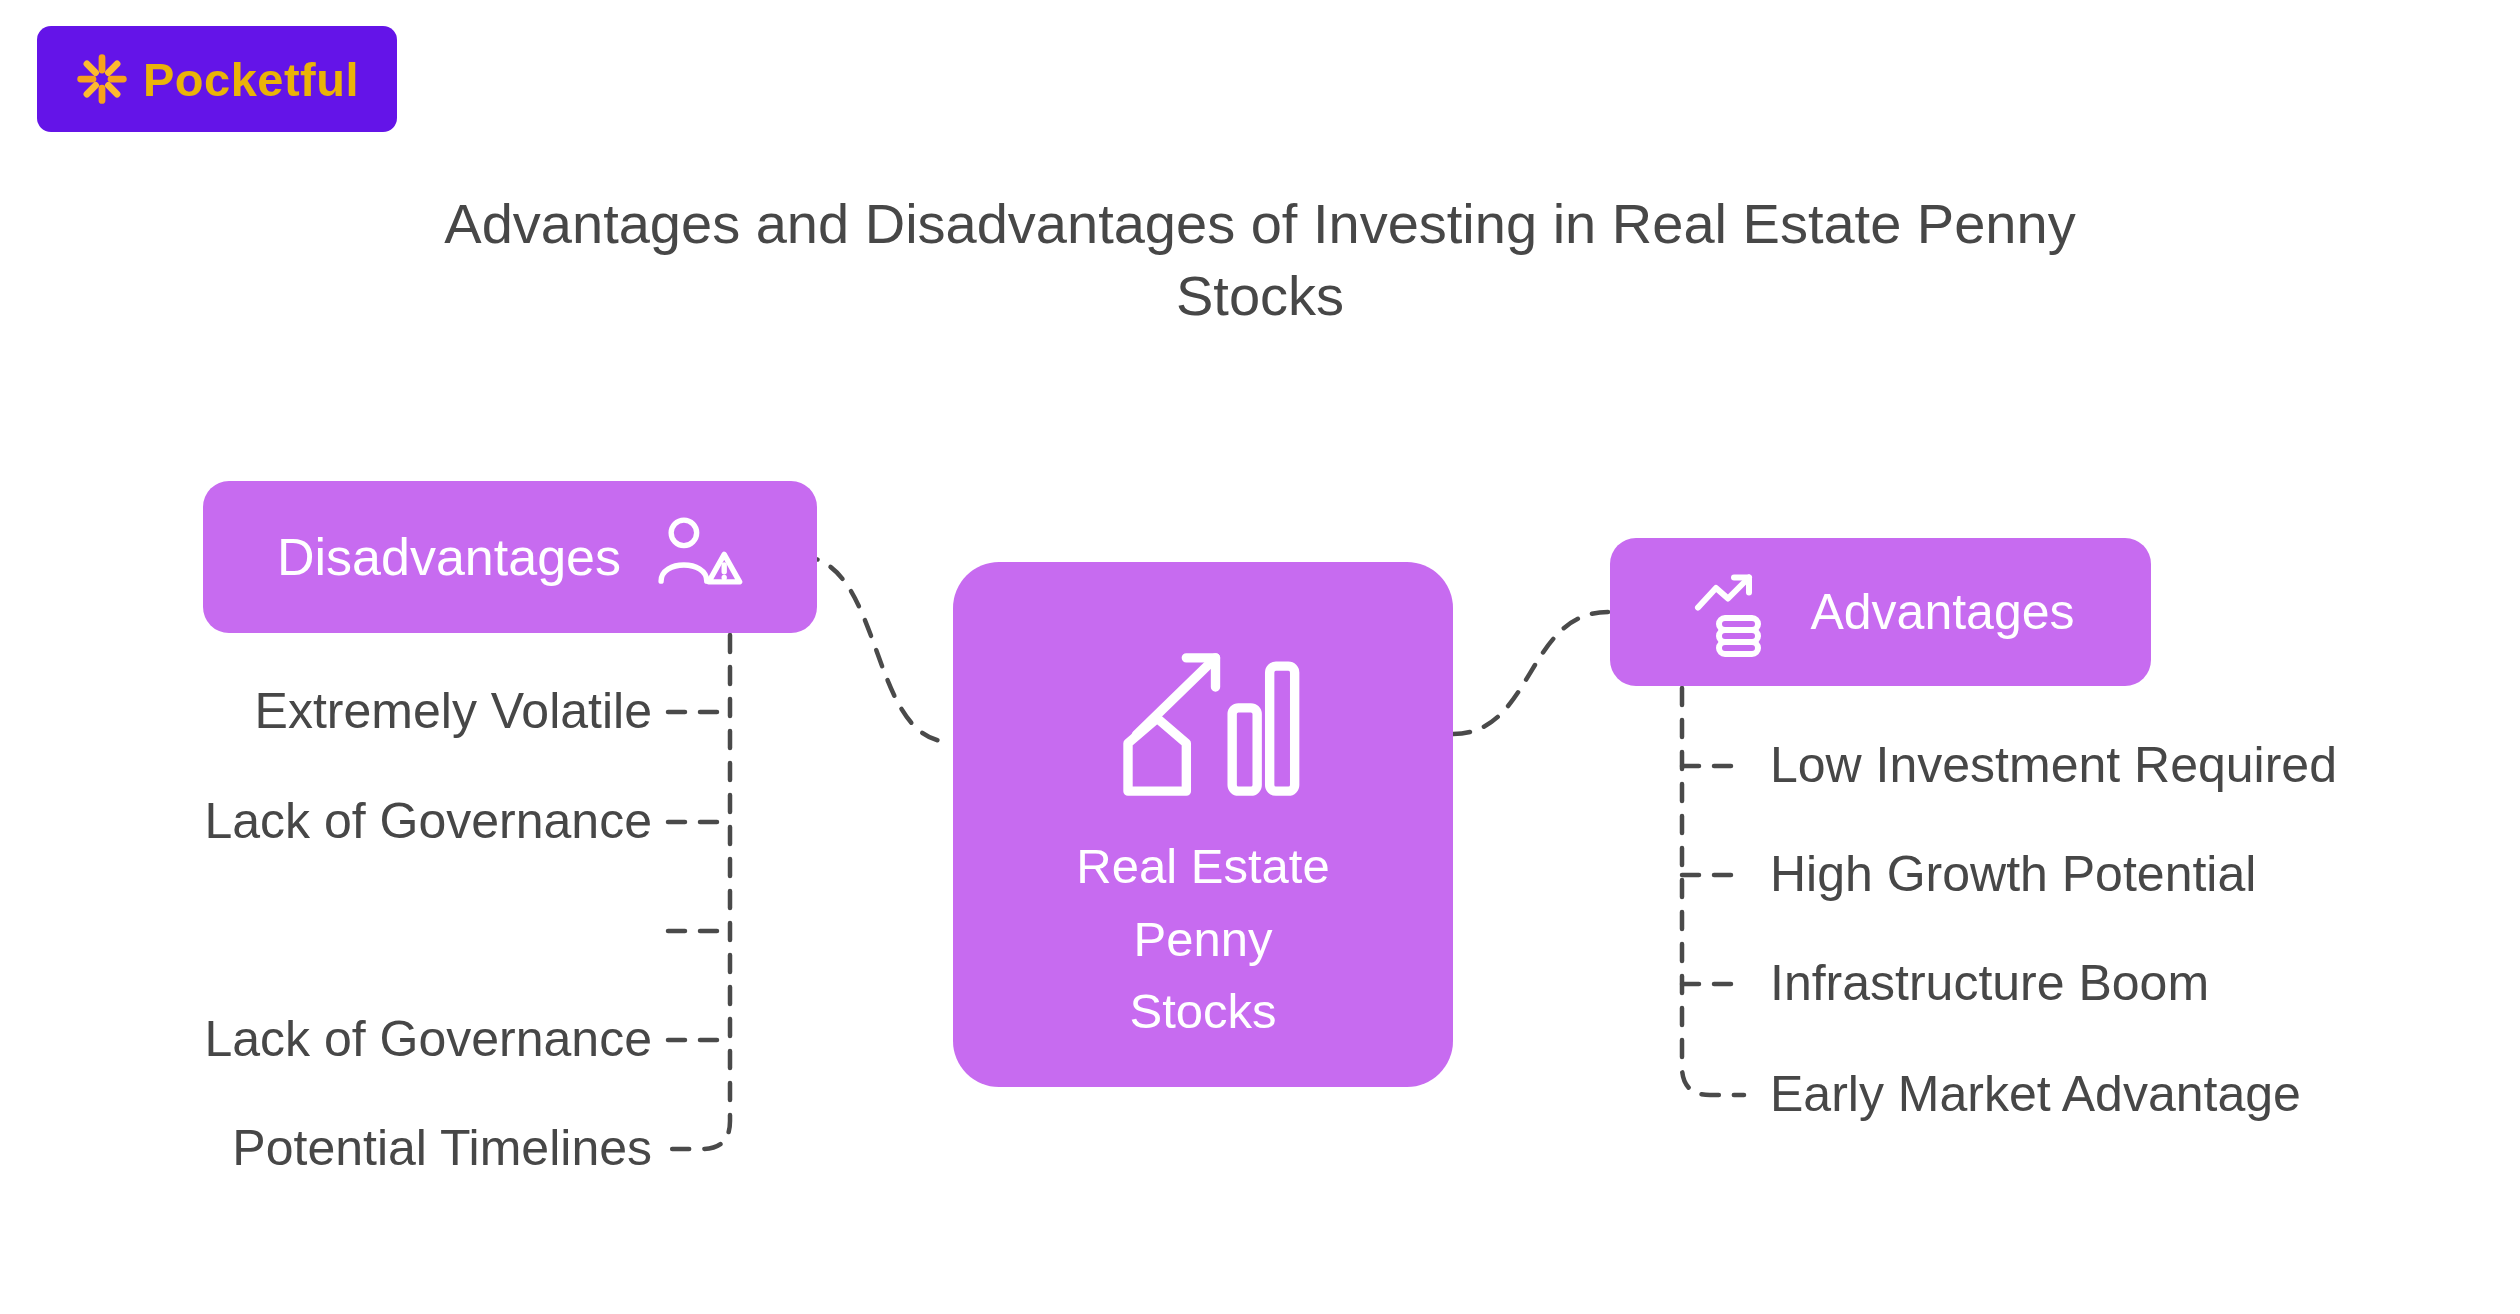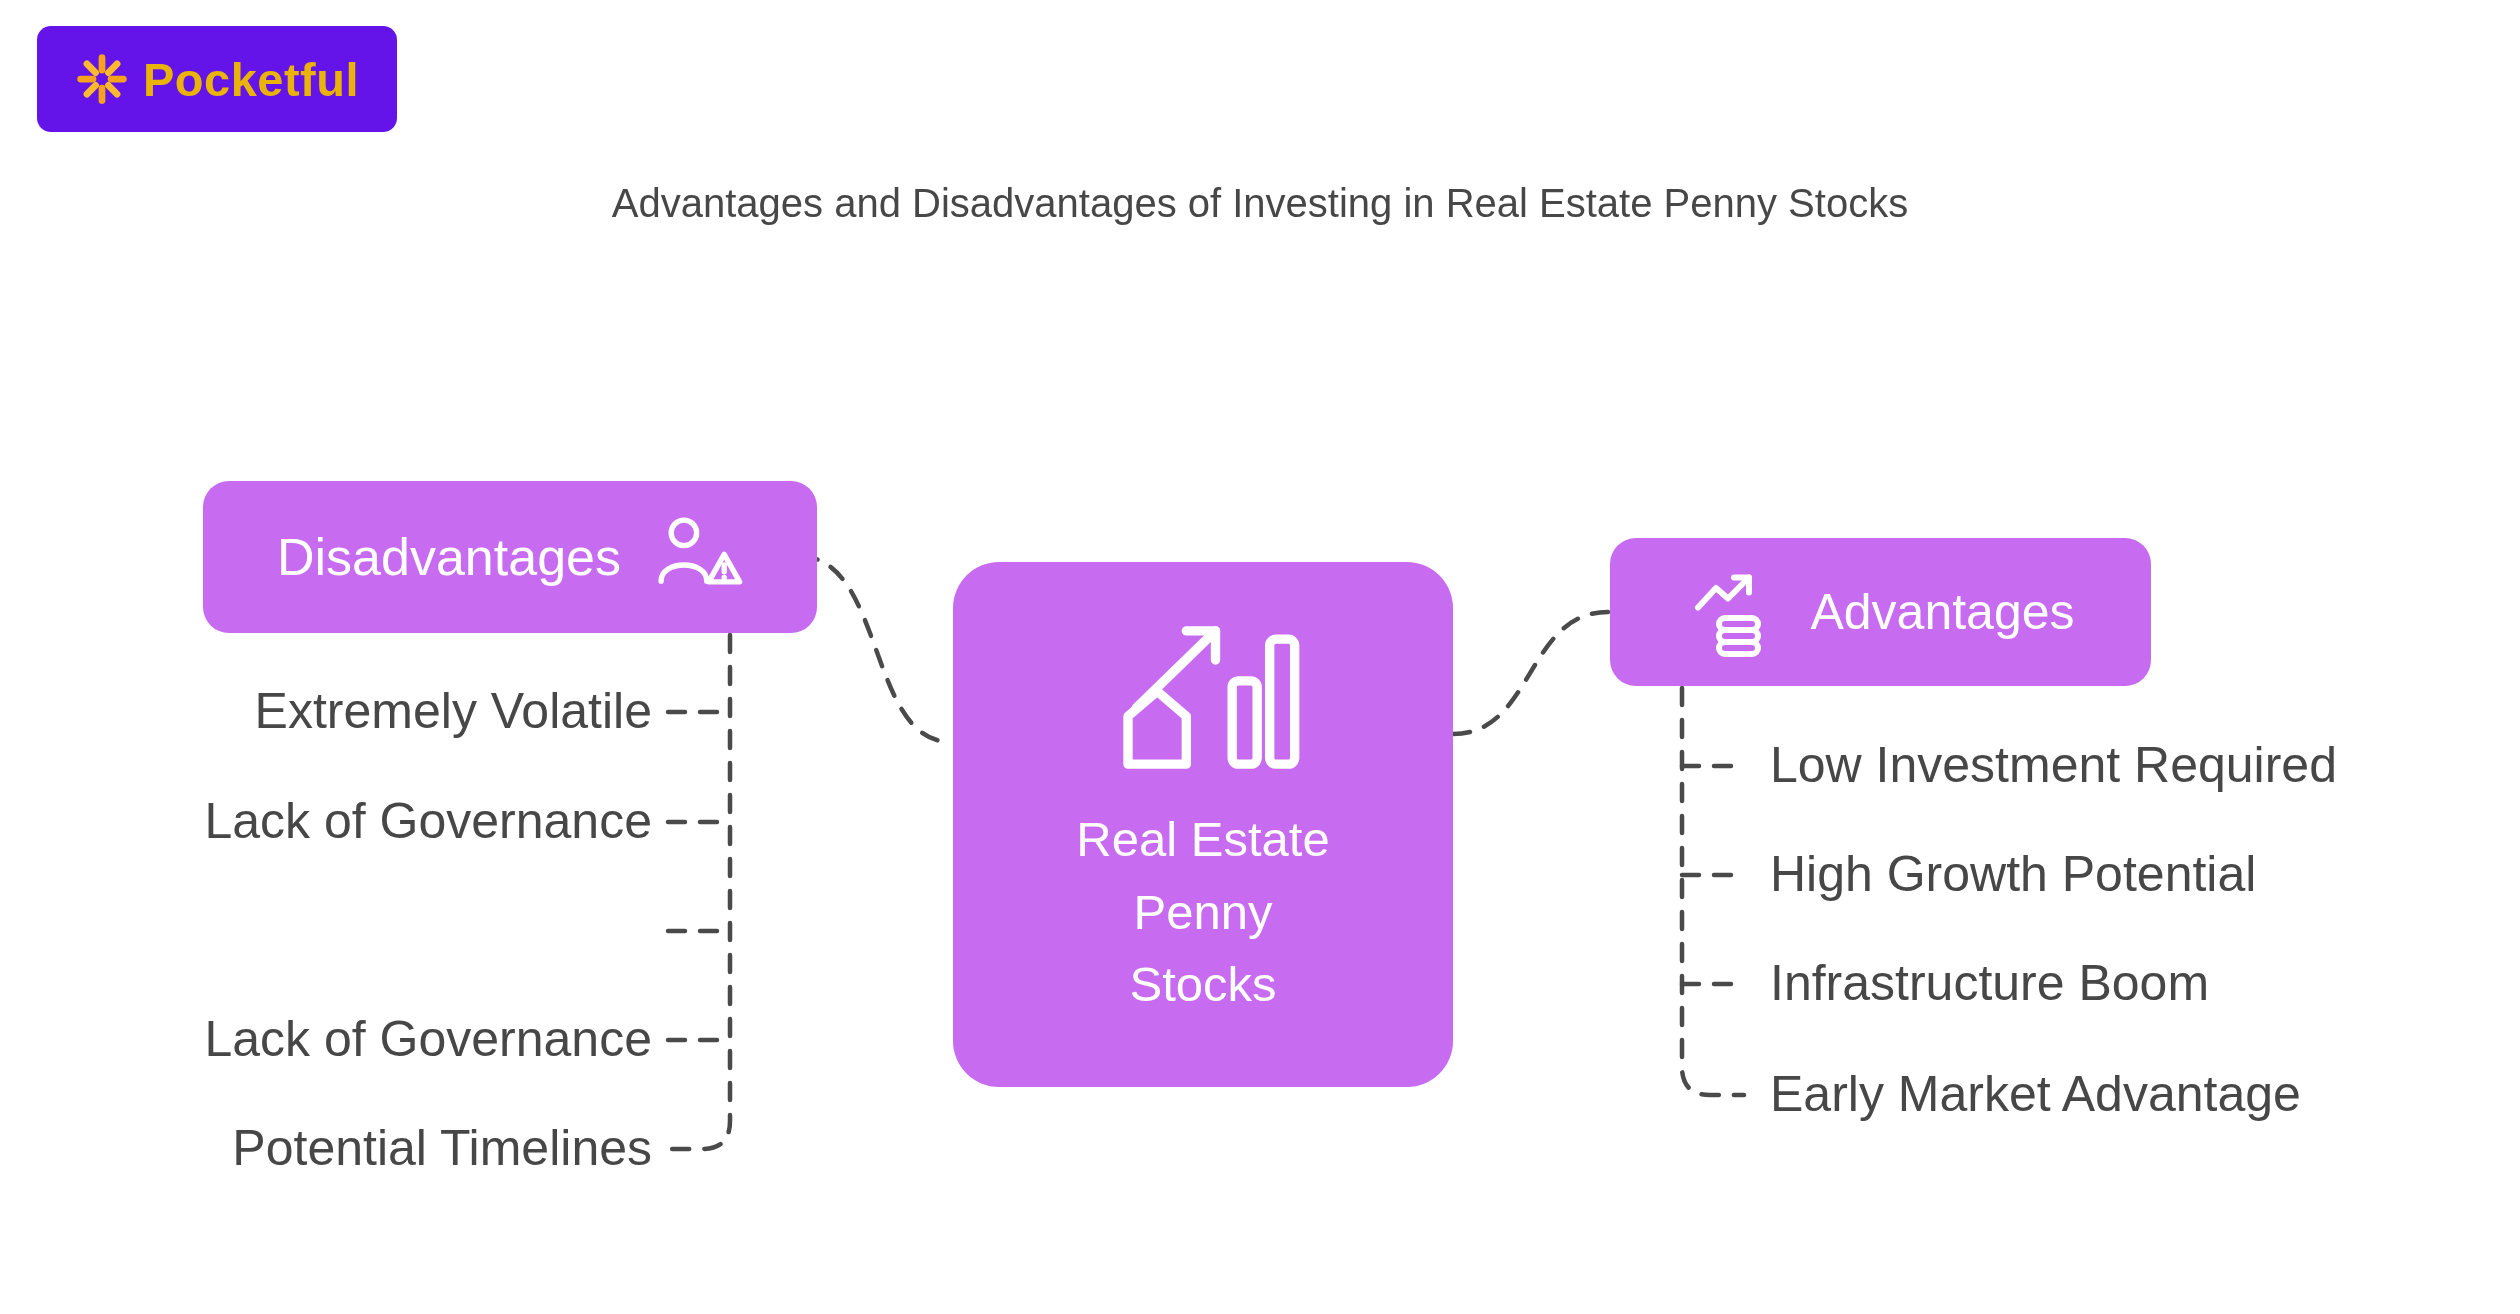--- a/index.html
+++ b/index.html
@@ -29,21 +29,21 @@
     letter-spacing: 0.5px;
   }
 
   
   .title {
     position: absolute;
     top: 150px; left: 50%;
     transform: translateX(-50%);
     width: 1780px;
     text-align: center;
-    font-size: 40px;
+    font-size: 56px;
     line-height: 1.3;
     font-weight: 400;
     color: var(--text-dark, #4a4a4a);
   }
 
   
   .connectors {
     position: absolute;
     left: 0; top: 0;
     width: 2520px; height: 1314px;
@@ -82,21 +82,21 @@
     gap: 28px;
     font-size: 50px;
   }
   .node-center {
     left: 953px; top: 562px;
     width: 500px; height: 525px;
     border-radius: 46px;
     flex-direction: column;
     justify-content: flex-start;
     box-sizing: border-box;
-    padding-top: 48px;
+    padding-top: 75px;
     font-size: 49px;
     line-height: 1.48;
     text-align: center;
   }
   .node-center .center-label { margin-top: 18px; }
 
   .node-icon {
     fill: none;
     stroke: #ffffff;
     stroke-linecap: round;

